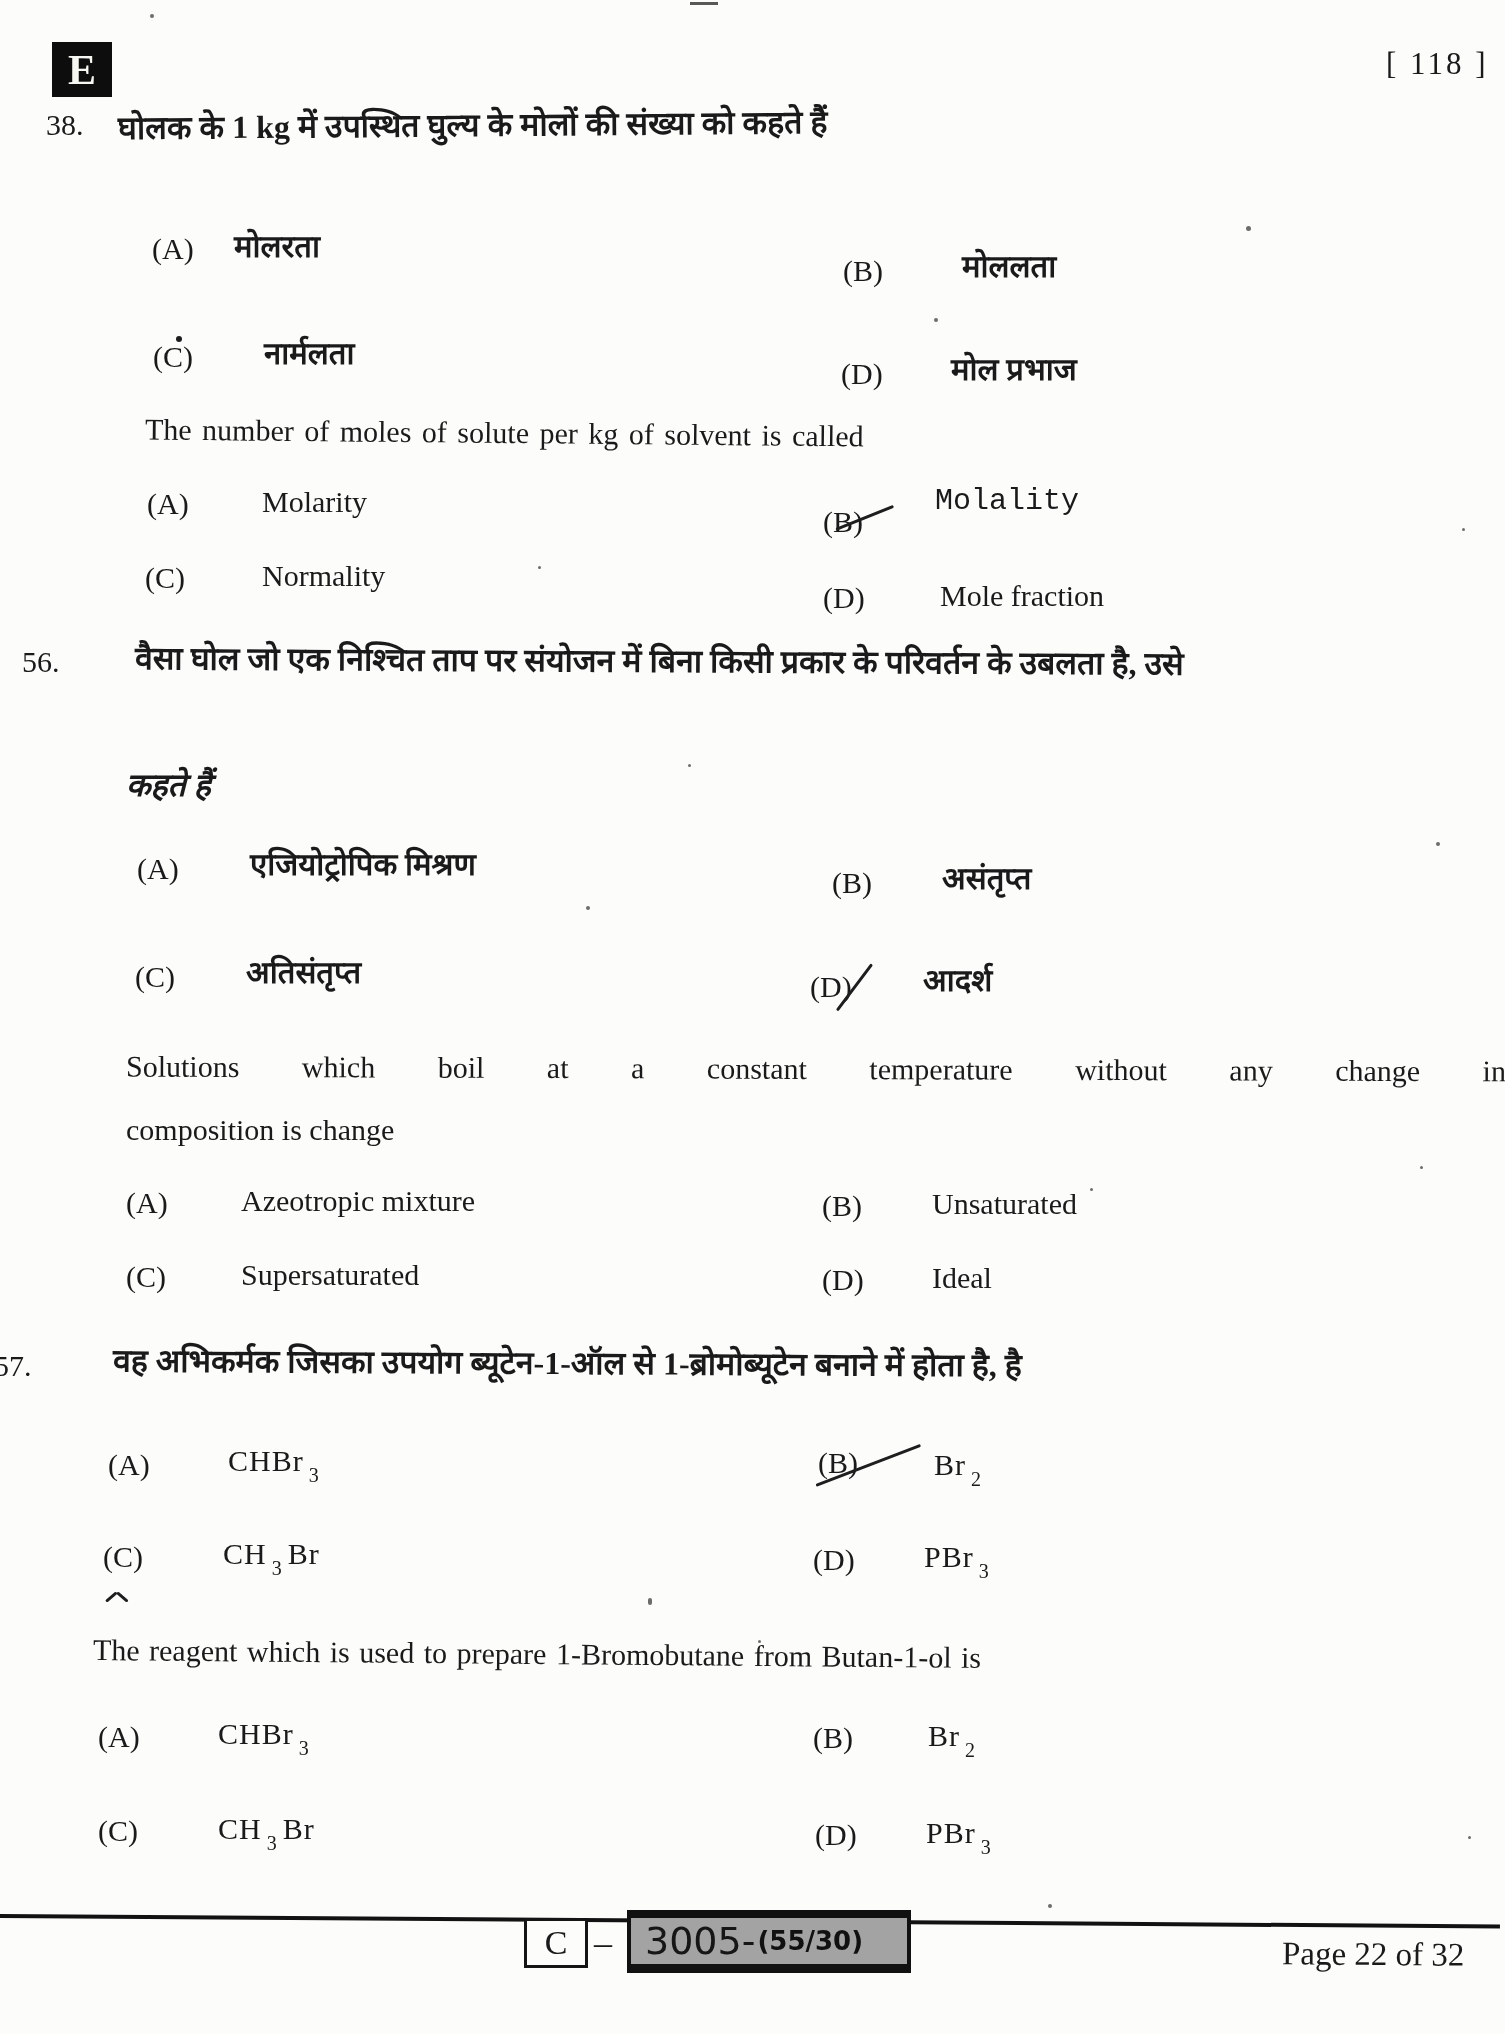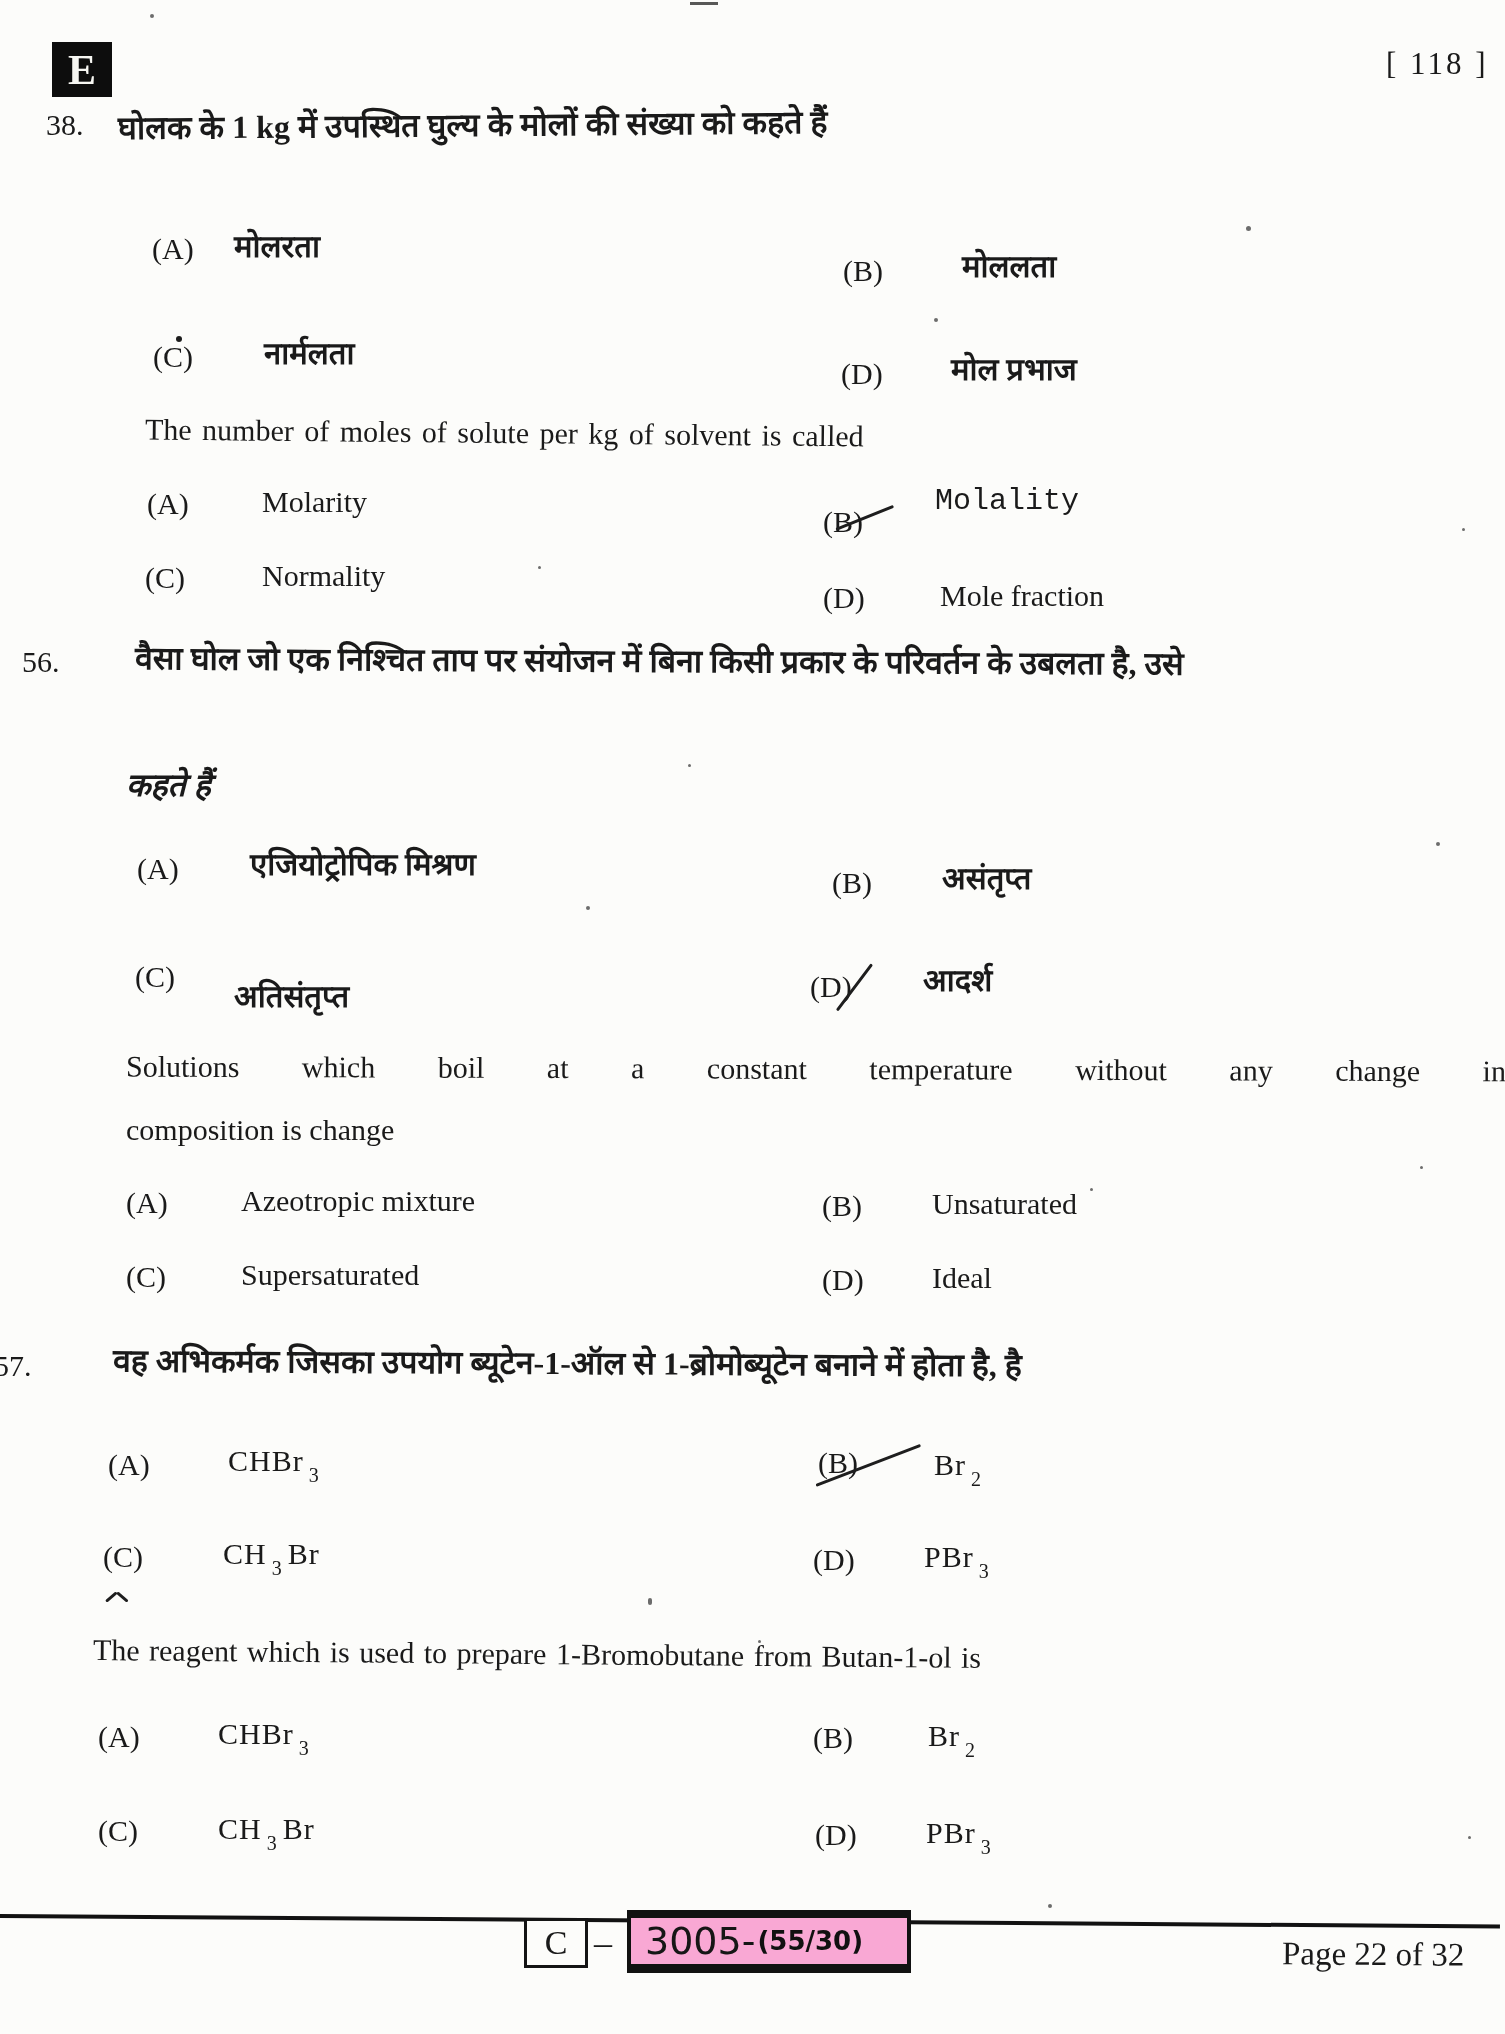--- a/index.html
+++ b/index.html
@@ -22,21 +22,21 @@
   }
   .justify1 { white-space:normal; text-align:justify; text-align-last:justify; word-spacing:4px; }
   .mark { position:absolute; background:#1e1e1e; height:3px; border-radius:2px; transform-origin:left center; }
   .speck { position:absolute; background:#3c3c3c; border-radius:50%; opacity:.75; }
   .rule { position:absolute; background:#121212; transform-origin:left center; }
   .boxed {
     position:absolute; display:flex; align-items:center; justify-content:center;
     border:3px solid #141414; background:#fcfcfa; font-size:34px;
   }
   .codebox {
-    position:absolute; display:flex; align-items:center; background:#f9a8d4;
+    position:absolute; display:flex; align-items:center; background:#a3a3a3;
     border:4px solid #111; border-top-width:8px; border-bottom-width:9px;
     padding:0 10px 0 14px;
   }
   .code-main { font-family:"DejaVu Sans","Liberation Sans",sans-serif; font-size:38px; color:#161616; }
   .code-suffix { font-family:"DejaVu Sans","Liberation Sans",sans-serif; font-size:26px; font-weight:bold; color:#111; margin-left:2px; }
   .pageinfo { font-size:33px; }
   .pageref { font-size:31px; letter-spacing:3px; }
 </style>
 </head>
 <body>
@@ -74,21 +74,21 @@
   <div>
     <div class="abs num" style="left:22px; top:645px;">56.</div>
     <div class="abs hi" style="left:135px; top:638px; transform:rotate(0.3deg);">वैसा घोल जो एक निश्चित ताप पर संयोजन में बिना किसी प्रकार के परिवर्तन के उबलता है, उसे</div>
     <div class="abs hi" style="left:126px; top:762px;font-style:italic;">कहते हैं</div>
 
     <div class="abs lbl" style="left:137px; top:852px;">(A)</div>
     <div class="abs hi-opt" style="left:250px; top:842px;">एजियोट्रोपिक मिश्रण</div>
     <div class="abs lbl" style="left:832px; top:866px;">(B)</div>
     <div class="abs hi-opt" style="left:942px; top:856px;">असंतृप्त</div>
     <div class="abs lbl" style="left:135px; top:960px;">(C)</div>
-    <div class="abs hi-opt" style="left:234px; top:950px;margin-top:24px;">अतिसंतृप्त</div>
+    <div class="abs hi-opt" style="left:246px; top:950px;">अतिसंतृप्त</div>
     <div class="abs lbl" style="left:810px; top:970px;">(D)</div>
     <div class="abs hi-opt" style="left:923px; top:958px;">आदर्श</div>
 
     <div class="abs en justify1" style="left:126px; top:1052px; width:1380px; transform:rotate(0.2deg);">Solutions which boil at a constant temperature without any change in</div>
     <div class="abs en" style="left:126px; top:1113px;">composition is change</div>
 
     <div class="abs lbl" style="left:126px; top:1186px;">(A)</div>
     <div class="abs en" style="left:241px; top:1184px;">Azeotropic mixture</div>
     <div class="abs lbl" style="left:822px; top:1189px;">(B)</div>
     <div class="abs en" style="left:932px; top:1187px;">Unsaturated</div>

